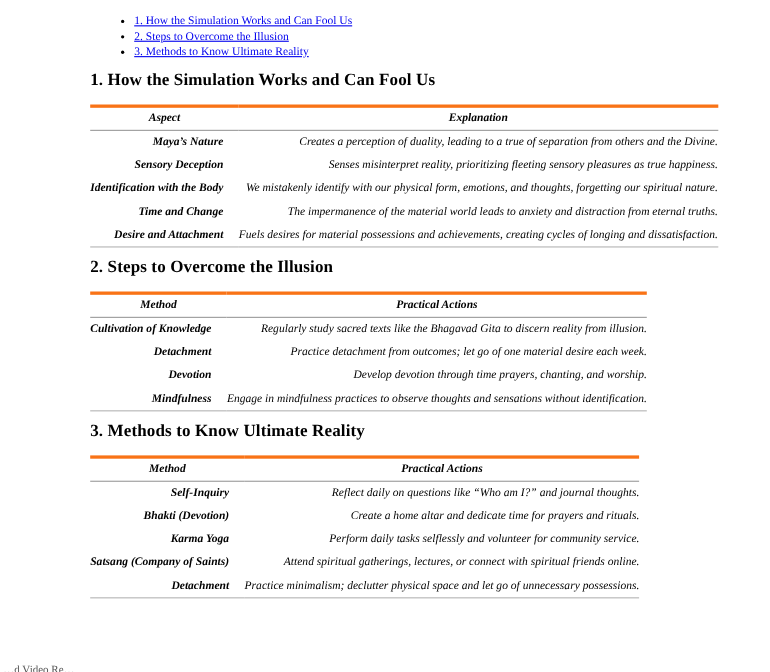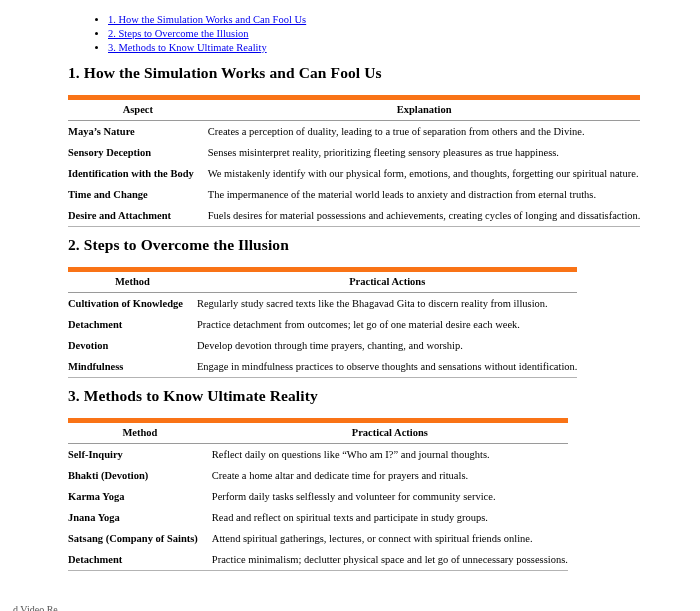--- a/index.html
+++ b/index.html
@@ -8,20 +8,21 @@
     width: 700px; height: 611px;
     overflow: hidden;
     background: #ffffff;
     font-family: "Liberation Serif", "DejaVu Serif", serif;
     color: #000000;
     position: relative;
   }
   .content {
     padding-left: 68px;
     padding-top: 1px;
+    margin-left: 14px;
   }
   ul.toc {
     margin: 12px 0 0 0;
     padding-left: 40px;
     font-size: 10.5px;
     line-height: 14px;
     list-style-type: disc;
   }
   ul.toc li { margin: 0; padding: 0; }
   ul.toc a {
@@ -31,38 +32,39 @@
   }
   h2.section-heading {
     font-size: 15.5px;
     font-weight: bold;
     line-height: 19px;
     margin: 8px 0 13px 0;
     letter-spacing: 0.1px;
   }
   table.data-table {
     border-collapse: collapse;
-    border-top: 5px solid #f97316;
+    border-top: 3px solid #f97316;
     border-bottom: 1px solid #b3b3b3;
     font-size: 10.5px;
+    font-style: italic;
   }
   table.data-table th {
     font-weight: bold;
     text-align: center;
     padding: 4px 10px 4px 10px;
     border-bottom: 1px solid #9a9a9a;
     line-height: 12px;
     white-space: nowrap;
   }
   table.data-table td {
     padding: 4.5px 0 4.5px 0;
     line-height: 12px;
     vertical-align: top;
     white-space: nowrap;
-    text-align: left;
+    text-align: right;
   }
   table.data-table td.label {
     font-weight: bold;
     padding-right: 14px;
   }
   .clipped-fragment {
     position: absolute;
     left: 3px;
     top: 604px;
     font-size: 10px;
@@ -162,24 +164,20 @@
       </tr>
       <tr>
         <td class="label">Bhakti (Devotion)</td>
         <td>Create a home altar and dedicate time for prayers and rituals.</td>
       </tr>
       <tr>
         <td class="label">Karma Yoga</td>
         <td>Perform daily tasks selflessly and volunteer for community service.</td>
       </tr>
       <tr>
-        <td class="label">Jnana Yoga</td>
-        <td>Read and reflect on spiritual texts and participate in study groups.</td>
-      </tr>
-      <tr>
         <td class="label">Satsang (Company of Saints)</td>
         <td>Attend spiritual gatherings, lectures, or connect with spiritual friends online.</td>
       </tr>
       <tr>
         <td class="label">Detachment</td>
         <td>Practice minimalism; declutter physical space and let go of unnecessary possessions.</td>
       </tr>
     </tbody>
   </table>
 

